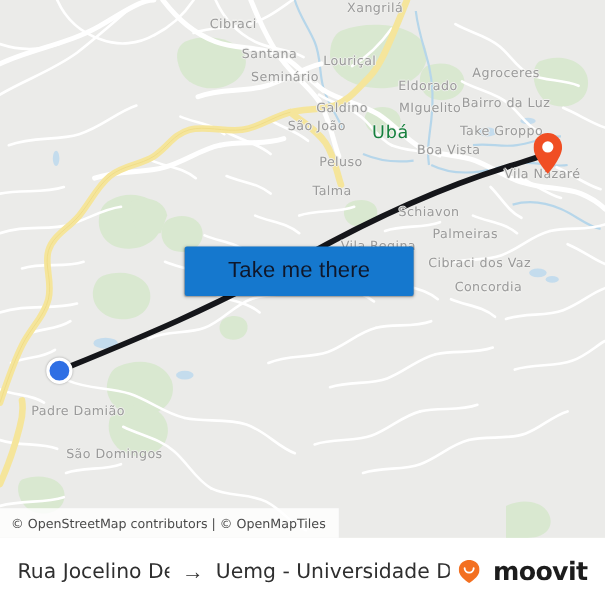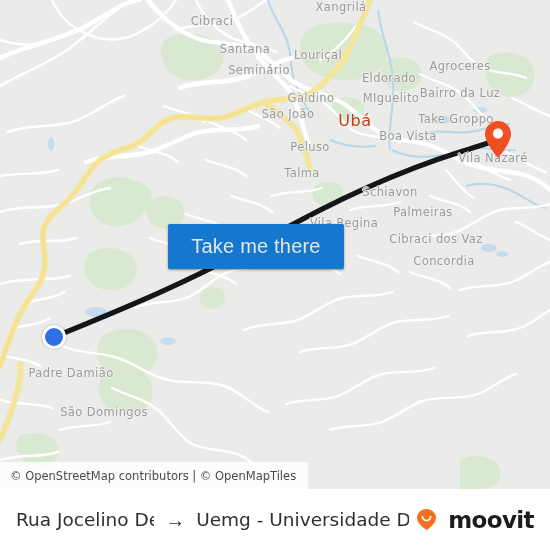--- a/index.html
+++ b/index.html
@@ -52,21 +52,21 @@
     transform: translate(-50%, -50%);
     text-shadow:
        1px  0   0 rgba(240,240,238,0.95),
       -1px  0   0 rgba(240,240,238,0.95),
        0    1px 0 rgba(240,240,238,0.95),
        0   -1px 0 rgba(240,240,238,0.95);
     pointer-events: none;
   }
   .place-label.city {
     font-size: 16px;
-    color: #c2410c;
+    color: #15803d;
     letter-spacing: 0.6px;
   }
 
   
   #origin-dot {
     position: absolute;
     width: 24px;
     height: 24px;
     border-radius: 50%;
     background: #2f6fe4;
@@ -80,26 +80,26 @@
     position: absolute;
     width: 26px;
     height: 37px;
   }
 
   
   #take-me-there {
     position: absolute;
     left: 168px;
     top: 224px;
-    width: 176px;
+    width: 208px;
     height: 45px;
     background: #1578ce;
     border: none;
     border-radius: 2px;
-    color: #e5e5e5;
+    color: #0f172a;
     font-family: "Liberation Sans", sans-serif;
     font-size: 20px;
     letter-spacing: 0.2px;
     cursor: pointer;
     box-shadow: 0 1px 3px rgba(0,0,0,0.30), 0 1px 1px rgba(0,0,0,0.16);
     padding: 0;
   }
 
   
   #attribution {

